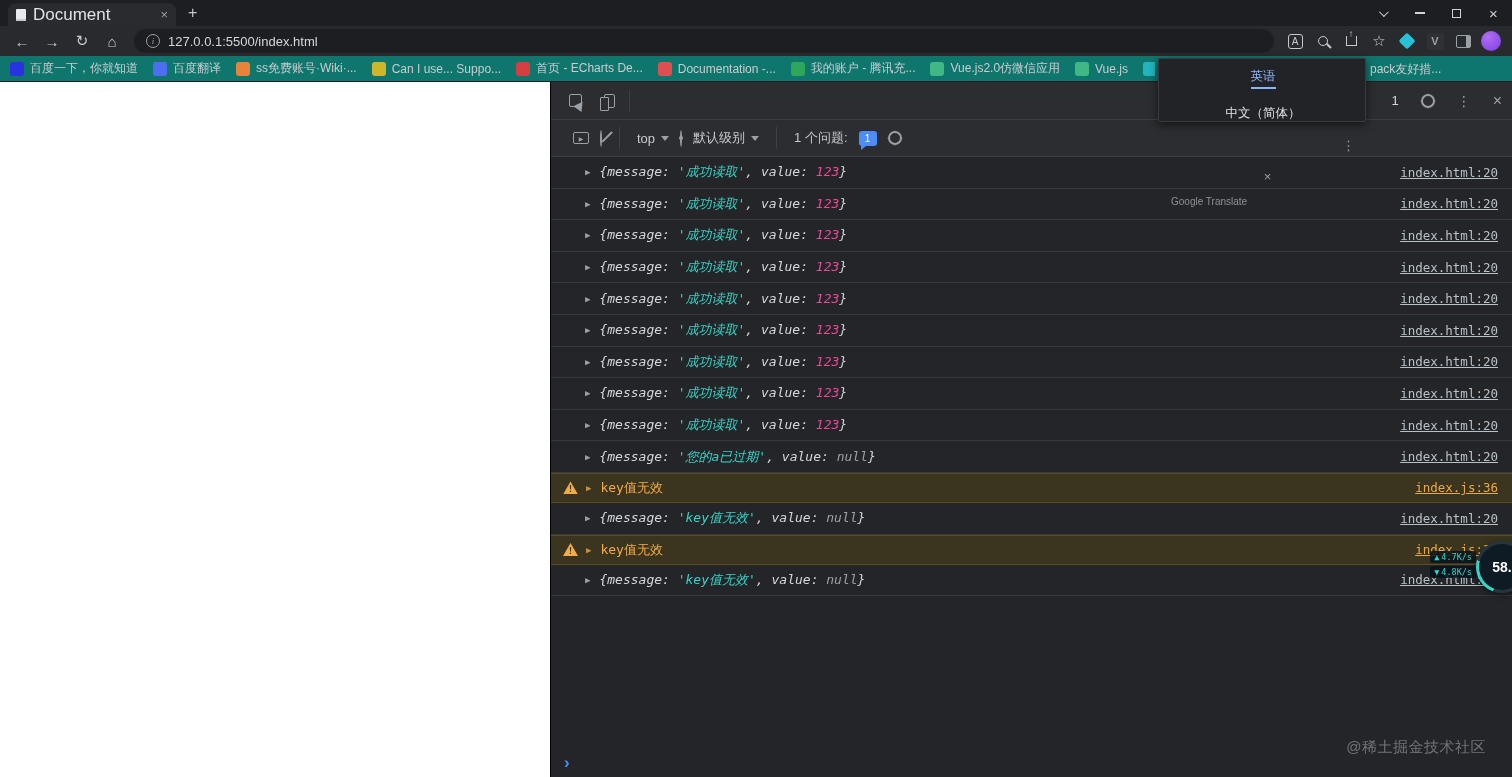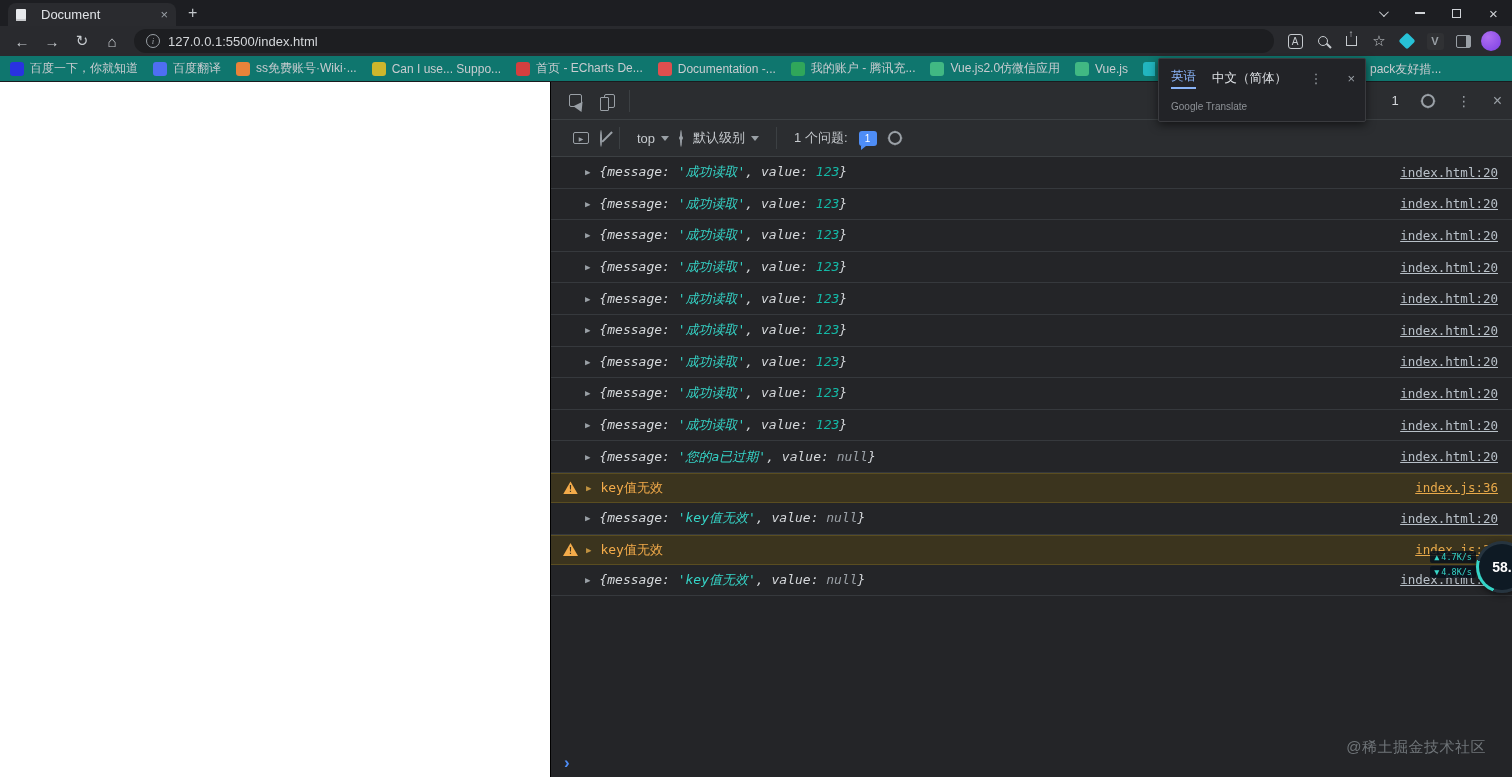--- a/index.html
+++ b/index.html
@@ -6,21 +6,21 @@
   body { width:1512px; height:777px; overflow:hidden; background:#fff;
          font-family:"Liberation Sans", sans-serif; }
   .screen { position:relative; width:1512px; height:777px; }
 
   
   .tabstrip { height:26px; background:#1d1e22; display:flex; align-items:flex-end; padding-left:8px; }
   .btab { height:23px; width:168px; background:#2a2b2f; border-radius:8px 8px 0 0;
           display:flex; align-items:center; padding:0 8px; gap:7px; }
   .doc-fav { width:10px; height:12px; background:#e8eaed; border-radius:1px; flex:none;
              box-shadow:inset 0 -2px 0 #c8cacd; }
-  .btab-title { color:#dfe2e6; font-size:13px; flex:1; white-space:nowrap; overflow:hidden;margin-left:8px; }
+  .btab-title { color:#dfe2e6; font-size:17px; flex:1; white-space:nowrap; overflow:hidden; }
   .xglyph { color:#9aa0a6; font-size:13px; line-height:1; }
   .newtab { color:#c3c7cb; font-size:16px; margin-left:12px; align-self:center; line-height:1; }
   .win-controls { margin-left:auto; display:flex; align-self:stretch; align-items:center; }
   .wc { width:37px; height:100%; display:flex; align-items:center; justify-content:center; color:#cfd2d6; font-size:12px; }
   .chev-down { width:7px; height:7px; border-right:1.5px solid #cfd2d6; border-bottom:1.5px solid #cfd2d6; transform:rotate(45deg) translateY(-2px); }
   .min-bar { width:10px; height:1.5px; background:#cfd2d6; }
   .max-box { width:9px; height:9px; border:1.5px solid #cfd2d6; }
 
   .toolbar { height:30px; background:#292a2e; display:flex; align-items:center; padding:0 8px; gap:2px; }
   .nav-btn { width:28px; height:26px; display:flex; align-items:center; justify-content:center;
@@ -102,39 +102,39 @@
           display:flex; align-items:center; justify-content:center; position:relative; flex:none; }
   .chat::after { content:""; position:absolute; left:2px; bottom:-4px; width:0; height:0;
                  border-top:4px solid #4e8df6; border-right:5px solid transparent; }
   .end-gear { margin-right:-7px; flex:none; }
 
   
   .console { flex:1; overflow:hidden; font-family:"DejaVu Sans Mono", monospace; font-size:13px; }
   .crow { display:flex; align-items:center; height:31.6px; border-bottom:1px solid #36393d; padding:0 14px 0 34px; }
   .tri { color:#9aa0a6; font-size:9px; margin-right:9px; flex:none; }
   .msg { font-style:italic; white-space:nowrap; overflow:hidden; }
-  .seg-plain { color:#d5d8db; } .seg-string { color:#35d4c7; } .seg-number { color:#14b8a6; } .seg-null { color:#9aa0a6; }
+  .seg-plain { color:#d5d8db; } .seg-string { color:#35d4c7; } .seg-number { color:#ec4899; } .seg-null { color:#9aa0a6; }
   .srclink { margin-left:auto; color:#b8c0c8; text-decoration:underline; font-size:12.5px; white-space:nowrap; padding-left:12px; }
   .crow.warn { background:#3b341e; border-top:1px solid #5a4d20; border-bottom:1px solid #5a4d20; height:30px; padding-left:12px; }
   .warn-icon { width:15px; height:13px; clip-path:polygon(50% 0,100% 100%,0 100%); background:#f3ab4a;
                margin-right:8px; position:relative; flex:none; }
   .warn-icon i { position:absolute; left:50%; bottom:0; transform:translateX(-50%); font-style:normal;
                  font-weight:bold; font-size:9px; color:#3b341e; }
   .warn .tri { color:#c19240; }
   .warn-text { color:#f3ab4a; white-space:nowrap; }
   .warn .srclink { color:#e8a94a; }
   .prompt-row { height:30px; display:flex; align-items:center; padding-left:13px; }
   .prompt-chev { color:#4e8df6; font-size:17px; font-weight:bold; line-height:1; }
   .watermark { position:absolute; right:26px; bottom:20px; color:#6f7478; font-size:15px; letter-spacing:.5px; }
 
   
   .translate-popup { position:absolute; left:1158px; top:58px; width:208px; height:64px; background:#222327;
                      border:1px solid #3a3b3f; box-shadow:0 3px 10px rgba(0,0,0,.55); z-index:50;
                      padding:9px 10px 0 12px; border-radius:2px; }
-  .tp-row { display:flex; align-items:center; gap:16px; }
+  .tp-row { display:flex; align-items:center; gap:16px;flex-direction:column; }
   .tp-lang { color:#dfe2e6; font-size:12.5px; white-space:nowrap; }
   .tp-lang.sel { color:#8ab4f8; border-bottom:2px solid #8ab4f8; padding-bottom:2px; }
   .tp-kebab { margin-left:auto; color:#9aa0a6; font-size:13px; }
   .tp-close { color:#9aa0a6; margin-left:9px; font-size:13px; }
   .tp-caption { margin-top:12px; color:#8d9196; font-size:10px; }
 
   .speed-widget { position:absolute; right:0; top:540px; width:86px; height:80px; z-index:60; }
   .pills { position:absolute; right:36px; top:11px; display:flex; flex-direction:column; gap:3px; align-items:flex-end; }
   .pill { background:rgba(8,18,28,.85); border-radius:2px; padding:1px 4px; font-size:8.5px; color:#35d4c7;
           font-family:"DejaVu Sans Mono",monospace; display:flex; gap:2px; align-items:center; white-space:nowrap; }

